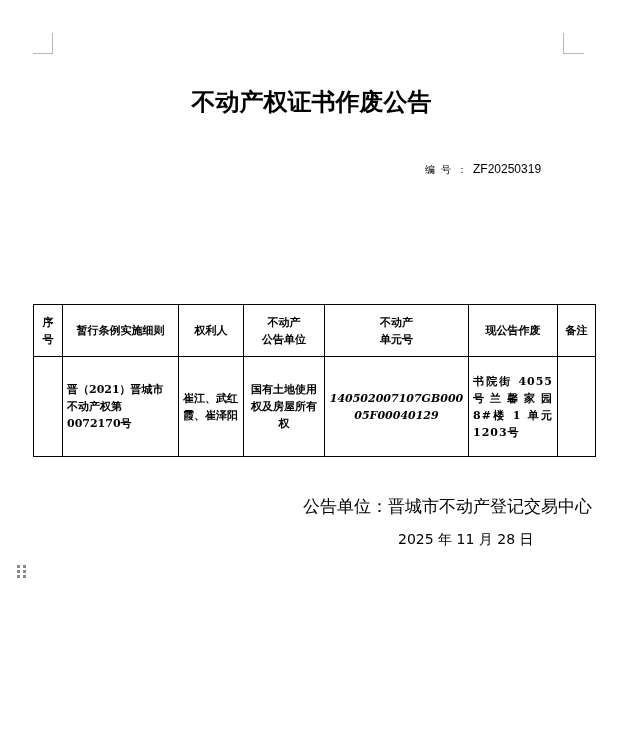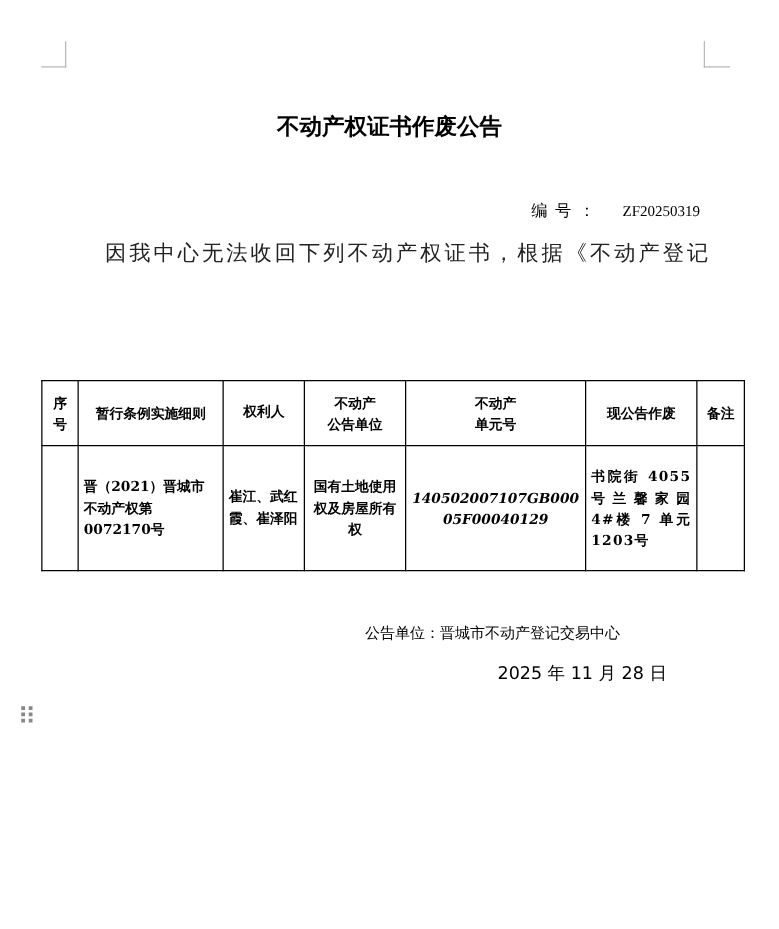--- a/index.html
+++ b/index.html
@@ -37,41 +37,41 @@
       border-left-width: 1px;
       border-bottom-width: 1px;
     }
     .title {
       position: absolute;
       left: 0;
       width: 623px;
       top: 86px;
       text-align: center;
       font-family: "DejaVu Serif", serif;
-      font-size: 18px;
+      font-size: 24px;
       font-weight: bold;
       letter-spacing: 0px;
       line-height: 32px;
     }
     .docno {
       position: absolute;
       left: 425px;
       top: 160px;
       font-size: 13px;
       line-height: 18px;
       white-space: nowrap;
     }
     .docno .lbl {
       letter-spacing: 6px;
-      font-size: 13px;
+      font-size: 10px;
     }
     .docno .val {
-      font-family: Liberation Serif, serif;
+      font-family: Liberation Sans, sans-serif;
       font-size: 12px;
-      margin-left: 16px;
+      margin-left: 0;
     }
     .para {
       position: absolute;
       left: 84px;
       top: 188px;
       width: 490px;
       font-size: 17px;
       line-height: 30px;
       letter-spacing: 2.4px;
       color: #222;
@@ -102,33 +102,33 @@
     }
     table.cert tbody td {
       height: 99px;
     }
     .c1 { width: 20px; }
     .c2 { width: 107px; }
     .c3 { width: 56px; font-family: Liberation Serif, serif; }
     .c4 { width: 72px; }
     .c5 { width: 135px; }
     .c6 { width: 80px; }
-    .c7 { width: 29px; }
+    .c7 { width: 29px; font-family: Liberation Serif, serif; }
     td.left { text-align: left !important; }
     td.addr {
       text-align: justify !important;
       text-align-last: left;
       letter-spacing: 1px;
     }
     .hdr-line { display: block; }
     .publisher {
       position: absolute;
-      left: 292px;
+      left: 303px;
       top: 496px;
-      font-size: 12px;
+      font-size: 17px;
       line-height: 20px;
       white-space: nowrap;
     }
     .date {
       position: absolute;
       left: 398px;
       top: 529px;
       font-size: 14px;
       line-height: 20px;
       white-space: nowrap;
@@ -158,21 +158,20 @@
 <div class="corner corner-tl"></div>
 <div class="corner corner-tr"></div>
 
 <div class="title">不动产权证书作废公告</div>
 
 <div class="docno">
   <span class="lbl">编号：</span><span class="val">ZF20250319</span>
 </div>
 
 <div class="para">
-  <span class="line">因我中心无法收回下列不动产权证书，根据《不动产登记</span>
 </div>
 
 <table class="cert">
   <thead>
     <tr>
       <th class="c1">
         <span class="hdr-line">序</span>
         <span class="hdr-line">号</span>
       </th>
       <th class="c2">
@@ -197,21 +196,21 @@
       </th>
     </tr>
   </thead>
   <tbody>
     <tr>
       <td class="c1"></td>
       <td class="c2 left">晋（2021）晋城市不动产权第0072170号</td>
       <td class="c3 left">崔江、武红霞、崔泽阳</td>
       <td class="c4">国有土地使用权及房屋所有权</td>
       <td class="c5" style="word-break: break-all; font-style: italic;"><span>140502007107GB00005F00040129</span></td>
-      <td class="c6 addr">书院街 4055号兰馨家园 4#楼 7 单元 1203号</td>
+      <td class="c6 addr">书院街 4055号兰馨家园 8#楼 1 单元 1203号</td>
       <td class="c7"></td>
     </tr>
   </tbody>
 </table>
 
 <div class="publisher">公告单位：晋城市不动产登记交易中心</div>
 <div class="date">2025 年 11 月 28 日</div>
 
 <div class="drag-handle">
   <span></span>

